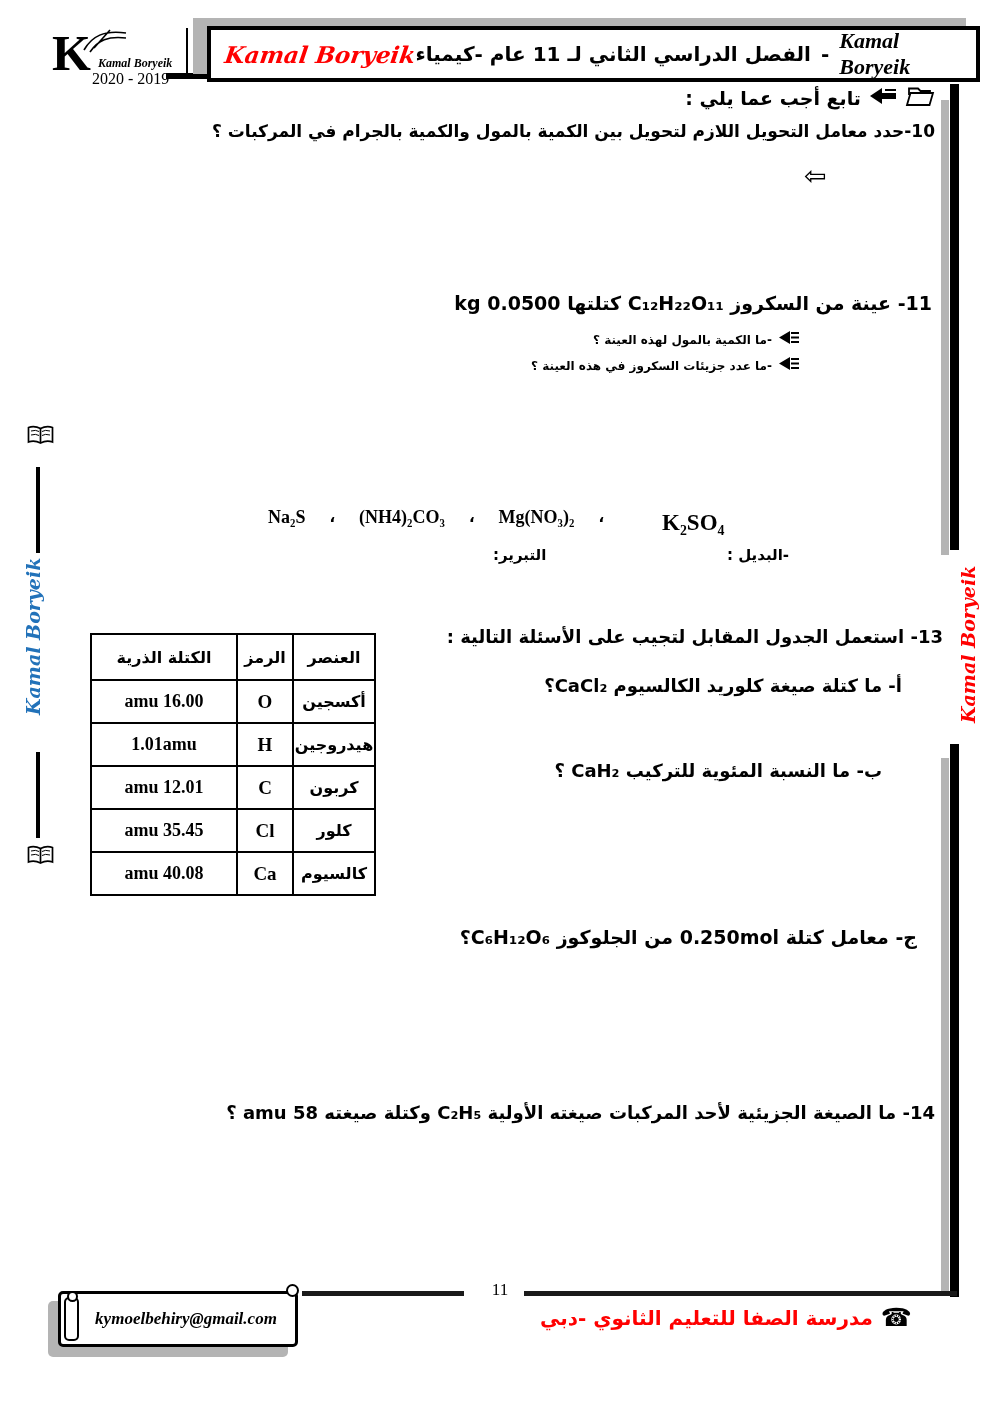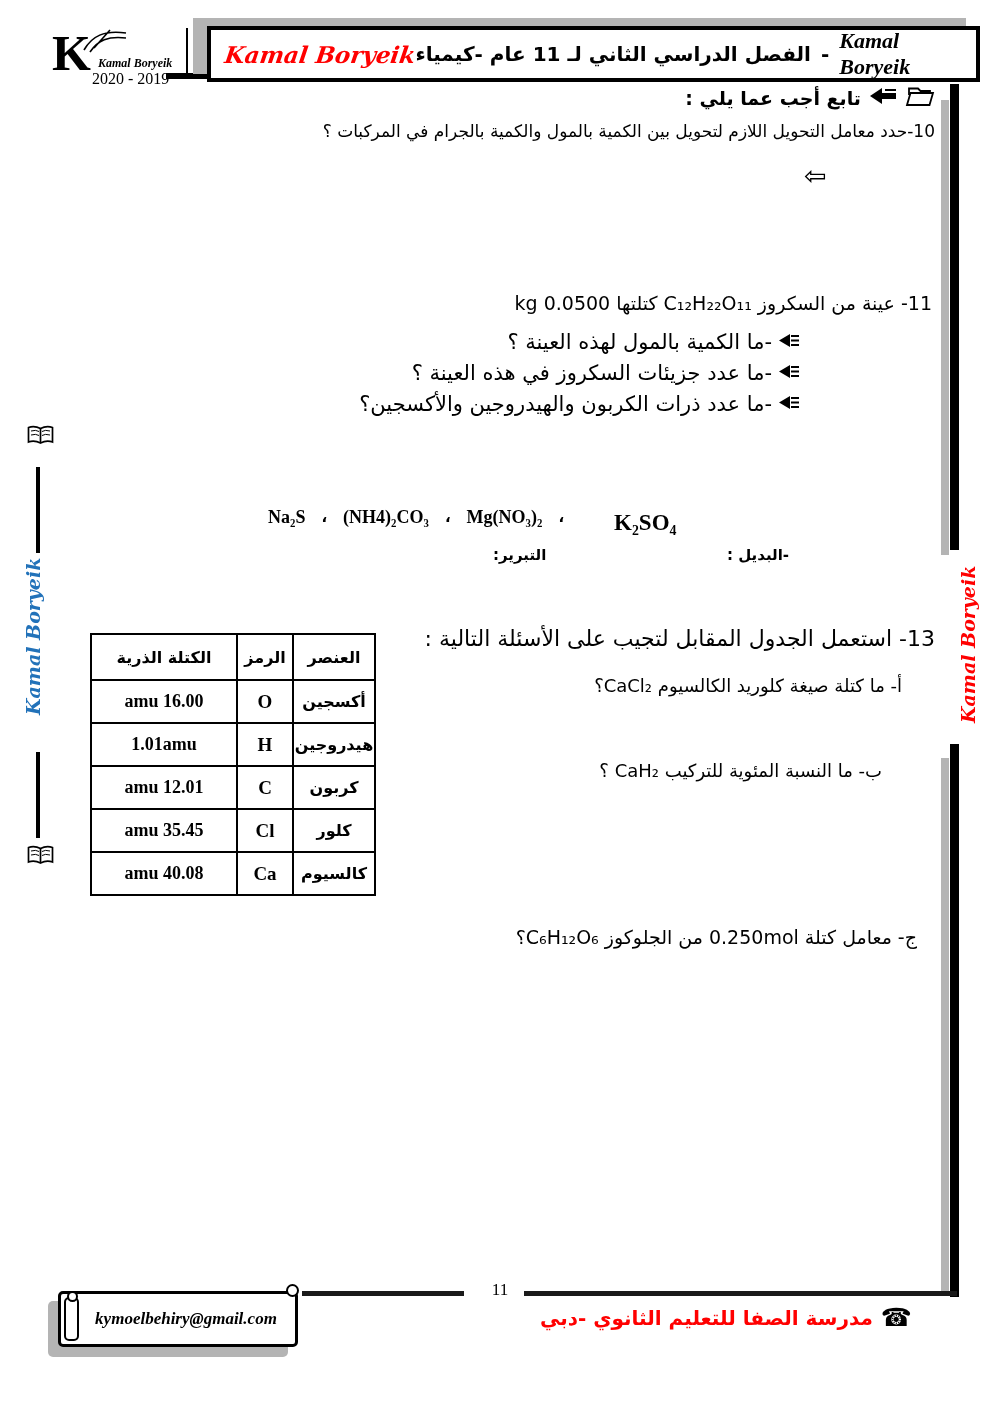--- a/index.html
+++ b/index.html
@@ -1,19 +1,19 @@
 <!DOCTYPE html>
 <html lang="ar"><head>
 <meta charset="utf-8">
 <style>
   html,body{margin:0;padding:0;background:#ffffff;}
   .page{position:relative;width:992px;height:1403px;background:#fff;overflow:hidden;
         font-family:"DejaVu Sans",sans-serif;color:#000;}
   .abs{position:absolute;}
-  .ar{font-family:"DejaVu Sans",sans-serif;font-weight:normal;direction:rtl;unicode-bidi:plaintext;}
+  .ar{font-family:"DejaVu Sans",sans-serif;font-weight:bold;direction:rtl;unicode-bidi:plaintext;}
 
   
   .logo{left:52px;top:30px;width:132px;height:56px;}
   .logo-k{position:absolute;left:0;top:-6px;font:bold 50px "Liberation Serif",serif;}
   .logo-swoosh{position:absolute;left:28px;top:-2px;}
   .logo-name{position:absolute;left:46px;top:26px;font:italic bold 12px "Liberation Serif",serif;white-space:nowrap;}
   .logo-years{position:absolute;left:40px;top:40px;font:16px "Liberation Serif",serif;white-space:nowrap;}
   .thin-vline{left:186px;top:28px;width:2px;height:48px;background:#000;}
   .connector{left:166px;top:73px;width:44px;height:6px;background:#000;}
   .header-box{left:207px;top:26px;width:773px;height:56px;border:4px solid #000;background:#fff;
@@ -27,30 +27,30 @@
 
   
   .intro{top:85px;right:57px;display:flex;direction:rtl;align-items:center;gap:8px;margin-left:24px;}
   .intro-text{font:bold 19px "DejaVu Sans",sans-serif;}
   .q{position:absolute;white-space:nowrap;}
   .q10{top:121px;right:57px;font-size:17px;}
   .white-arrow{left:804px;top:160px;font:27px "DejaVu Sans",sans-serif;}
   .q11{top:292px;right:60px;font-size:19px;}
   .bullets{top:330px;right:192px;display:flex;flex-direction:column;gap:7px;}
   .bullet-row{display:flex;direction:rtl;align-items:center;gap:6px;}
-  .bullet-row .ar{font-size:21px;white-space:nowrap;}
+  .bullet-row .ar{font-size:12px;white-space:nowrap;}
   .q12{top:447px;right:57px;font-size:17px;}
-  .formulas{top:498px;left:268px;display:flex;direction:ltr;align-items:center;gap:16px;
+  .formulas{top:498px;left:268px;display:flex;direction:ltr;align-items:center;gap:24px;
             font:bold 18px "Liberation Serif",serif;}
   .f-big{font-size:23px;margin-left:34px;margin-top:12px;}
   .f-sep{font-family:"DejaVu Sans",sans-serif;font-size:15px;}
   .lbl{position:absolute;font:bold 15px "DejaVu Sans",sans-serif;direction:rtl;}
   .alt-lbl{top:546px;left:727px;}
   .just-lbl{top:546px;left:493px;}
-  .q13{top:626px;right:57px;font-size:22px;}
+  .q13{top:626px;right:49px;font-size:18px;}
   .q13a{top:675px;right:90px;font-size:18px;}
   .q13b{top:760px;right:110px;font-size:18px;}
   .q13c{top:926px;right:75px;font-size:19px;}
   .q14{top:1102px;right:57px;font-size:18px;}
 
   
   .elem-table{left:90px;top:633px;}
   .elem-table table{border-collapse:collapse;direction:rtl;}
   .elem-table td,.elem-table th{border:2px solid #000;text-align:center;vertical-align:middle;padding:0 0;}
   .col-elem{width:82px;} .col-sym{width:56px;} .col-mass{width:146px;}
@@ -139,27 +139,20 @@
           </svg></span>
       <span class="ar">-ما الكمية بالمول لهذه العينة  ؟</span>
     </div>
     <div class="bullet-row">
       <span><svg width="22" height="15" viewBox="0 0 22 15">
             <path d="M12 1 L1 7.5 L12 14 Z" fill="#000"></path>
             <path d="M13 3 H21 M13 7.5 H21 M13 12 H21" stroke="#000" stroke-width="1.8"></path>
           </svg></span>
       <span class="ar">-ما عدد  جزيئات السكروز في هذه العينة ؟</span>
     </div>
-    <div class="bullet-row">
-      <span><svg width="22" height="15" viewBox="0 0 22 15">
-            <path d="M12 1 L1 7.5 L12 14 Z" fill="#000"></path>
-            <path d="M13 3 H21 M13 7.5 H21 M13 12 H21" stroke="#000" stroke-width="1.8"></path>
-          </svg></span>
-      <span class="ar">-ما عدد ذرات  الكربون والهيدروجين والأكسجين؟</span>
-    </div>
   </div>
 
   <div class="abs formulas">
     <span>Na₂S</span>
     <span class="f-sep">،</span>
     <span>(NH4)₂CO₃</span>
     <span class="f-sep">،</span>
     <span>Mg(NO₃)₂</span>
     <span class="f-sep">،</span>
     <span class="f-big">K₂SO₄</span>
@@ -206,20 +199,21 @@
         <td class="cell-sym">Ca</td>
         <td class="cell-mass">40.08 amu</td>
       </tr>
     </tbody>
       </table>
   </div>
   <div class="q q13a ar">أ- ما كتلة صيغة كلوريد الكالسيوم  CaCl₂؟</div>
   <div class="q q13b ar">ب- ما النسبة المئوية للتركيب  CaH₂  ؟</div>
   <div class="q q13c ar">ج- معامل كتلة  0.250mol من الجلوكوز C₆H₁₂O₆؟</div>
 
+  <div class="q q14 ar">14- ما الصيغة  الجزيئية لأحد المركبات صيغته الأولية  C₂H₅  وكتلة صيغته 58 amu  ؟</div>
 
   <div class="abs" style="left:27px;top:425px;">
     <svg width="27" height="21" viewBox="0 0 27 21">
         <path d="M1.5 2.5 Q7.5 0.5 13.5 3.5 Q19.5 0.5 25.5 2.5 L25.5 17 Q19.5 15 13.5 18 Q7.5 15 1.5 17 Z" fill="#fff" stroke="#000" stroke-width="1.7"></path>
         <path d="M13.5 3.5 L13.5 18" stroke="#000" stroke-width="1.7"></path>
         <path d="M4 6 Q9 4.5 12 6.5 M15 6.5 Q18 4.5 23 6 M4 10 Q9 8.5 12 10.5 M15 10.5 Q18 8.5 23 10" fill="none" stroke="#000" stroke-width="1"></path>
       </svg>
   </div>
   <div class="abs vline1"></div>
   <div class="abs v-script script-left">Kamal Boryeik</div>

